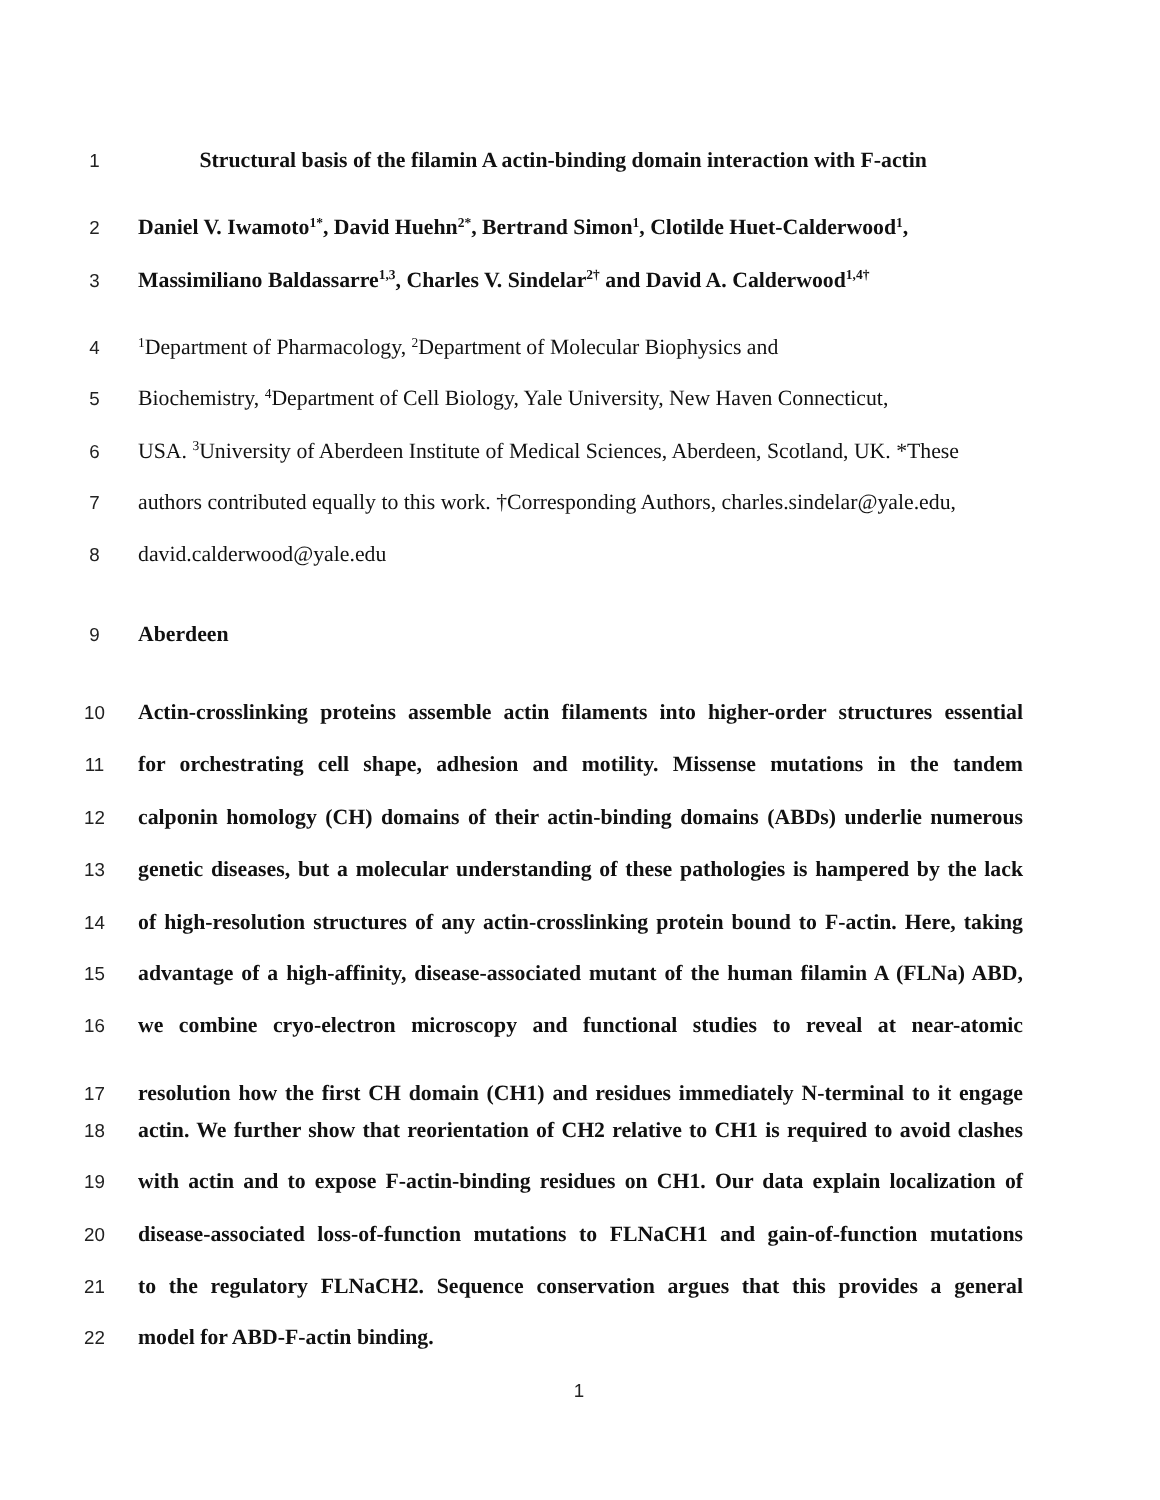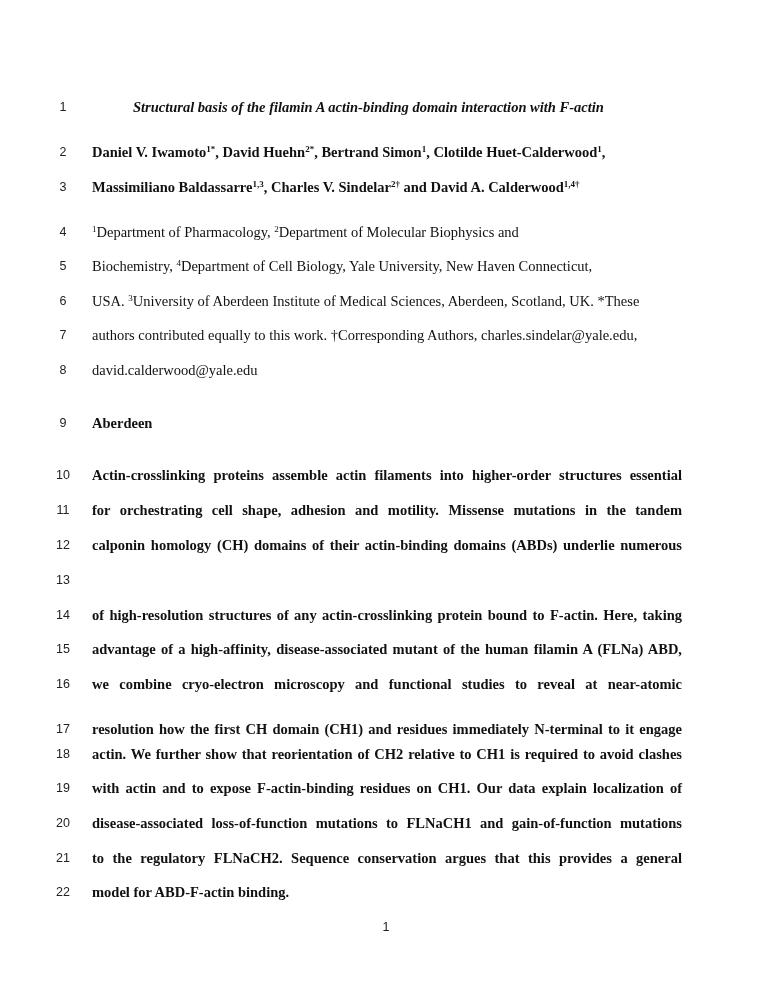--- a/index.html
+++ b/index.html
@@ -3,21 +3,21 @@
 <meta charset="utf-8">
 <style>
   html, body { margin: 0; padding: 0; background: #ffffff; }
   body { width: 773px; height: 1000px; position: relative; overflow: hidden; font-family: "Liberation Serif", serif; color: #111; }
   .line { position: absolute; left: 0; width: 773px; height: 20px; }
   .ln { position: absolute; left: 48px; width: 30px; text-align: center; font-family: "Liberation Sans", sans-serif; font-size: 12.5px; color: #222; top: 2px; }
   .txt { position: absolute; left: 92px; width: 590px; font-size: 14.5px; line-height: 18px; white-space: nowrap; }
   .bold { font-weight: bold; }
   .just { text-align: justify; text-align-last: justify; white-space: normal; }
   sup { font-size: 9px; vertical-align: 5px; line-height: 0; }
-  .title { left: 133px; width: 560px; font-style: italic; }
+  .title { left: 133px; width: 560px; }
   .pagenum { position: absolute; top: 920px; left: 376px; width: 20px; text-align: center; font-family: "Liberation Sans", sans-serif; font-size: 12.5px; color: #222; }
 </style>
 </head>
 <body>
 
 <div id="page">
     <div class="line" style="top: 98px;">
       <span class="ln">1</span>
       <div class="txt bold title">Structural basis of the filamin A actin-binding domain interaction with F-actin</div>
     </div>
@@ -60,20 +60,21 @@
     <div class="line" style="top: 501px;">
       <span class="ln">11</span>
       <div class="txt bold just">for orchestrating cell shape, adhesion and motility. Missense mutations in the tandem</div>
     </div>
     <div class="line" style="top: 536px;">
       <span class="ln">12</span>
       <div class="txt bold just">calponin homology (CH) domains of their actin-binding domains (ABDs) underlie numerous</div>
     </div>
     <div class="line" style="top: 571px; padding-left: 24px;">
       <span class="ln">13</span>
+      <div class="txt bold just">genetic diseases, but a molecular understanding of these pathologies is hampered by the lack</div>
     </div>
     <div class="line" style="top: 606px;">
       <span class="ln">14</span>
       <div class="txt bold just">of high-resolution structures of any actin-crosslinking protein bound to F-actin. Here, taking</div>
     </div>
     <div class="line" style="top: 640px;">
       <span class="ln">15</span>
       <div class="txt bold just">advantage of a high-affinity, disease-associated mutant of the human filamin A (FLNa) ABD,</div>
     </div>
     <div class="line" style="top: 675px;">

